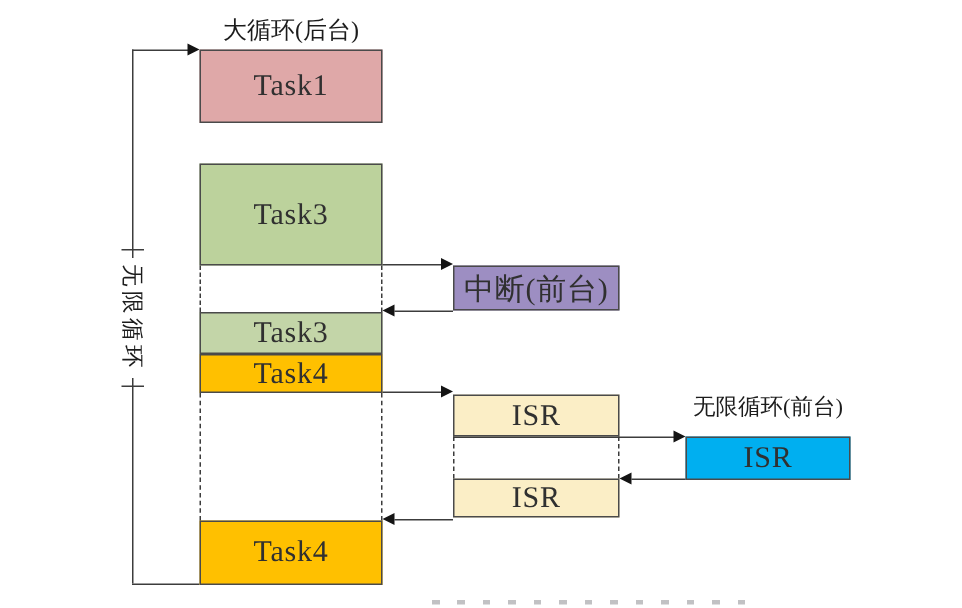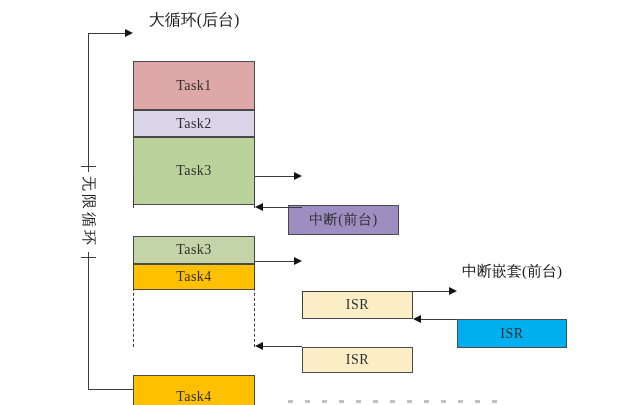--- a/index.html
+++ b/index.html
@@ -9,23 +9,22 @@
     background:#ffffff;
     font-family:Liberation Serif, serif;
     color:#303030;
     overflow:hidden;
   }
   .box{
     position:absolute;
     box-sizing:border-box;
     border:1px solid #4a4a4a;
     display:flex;align-items:center;justify-content:center;
-    font-size:14px;
+    font-size:20px;
     letter-spacing:0.5px;
-    margin-top:28px;
   }
   .box .box-label{white-space:nowrap;}
   .hline{position:absolute;height:0;border-top:1px solid #3c3c3c;}
   .vline{position:absolute;width:0;border-left:1px solid #3c3c3c;}
   .vdash{position:absolute;width:0;border-left:1px dashed #3c3c3c;}
   .tick{position:absolute;height:0;border-top:1px solid #3c3c3c;width:15px;}
   .ah-right{position:absolute;width:0;height:0;
     border-top:4px solid transparent;border-bottom:4px solid transparent;
     border-left:8px solid #141414;}
   .ah-left{position:absolute;width:0;height:0;
@@ -51,50 +50,47 @@
     background:repeating-linear-gradient(90deg,#8f8f93 0 5px,transparent 5px 17px);
     opacity:0.55;
   }
 </style>
 </head>
 <body>
 
 <div id="figure">
 
   <div class="diagram-title">大循环(后台)</div>
-  <div class="nested-title">中断嵌套(前台)</div>
+  <div class="nested-title">无限循环(前台)</div>
 
   <div class="vline" style="left:88px;top:33px;height:356px;"></div>
   <div class="hline" style="left:88px;top:33px;width:38px;"></div>
   <div class="ah-right" style="left:125px;top:29px;"></div>
   <div class="hline" style="left:88px;top:389px;width:45px;"></div>
   <div class="tick" style="left:81px;top:166px;"></div>
   <div class="tick" style="left:81px;top:257px;"></div>
   <div class="loop-label">无限循环</div>
 
   <div class="box" style="left: 133px; top: 33px; width: 122px; height: 49px; background: rgb(223, 168, 168);">
     <span class="box-label">Task1</span>
-  </div>
-  <div class="box" style="left: 133px; top: 82px; width: 122px; height: 27px; background: rgb(218, 213, 233);">
-    <span class="box-label">Task2</span>
   </div>
   <div class="box" style="left: 133px; top: 109px; width: 122px; height: 68px; background: rgb(188, 210, 156);">
     <span class="box-label">Task3</span>
   </div>
   <div class="box" style="left: 133px; top: 208px; width: 122px; height: 28px; background: rgb(195, 213, 168);">
     <span class="box-label">Task3</span>
   </div>
   <div class="box" style="left: 133px; top: 236px; width: 122px; height: 26px; background: rgb(255, 192, 0);">
     <span class="box-label">Task4</span>
   </div>
   <div class="box" style="left: 133px; top: 347px; width: 122px; height: 43px; background: rgb(255, 192, 0);">
     <span class="box-label">Task4</span>
   </div>
 
-  <div class="box" style="left: 288px; top: 177px; width: 111px; height: 30px; background: rgb(157, 142, 194);">
+  <div class="box" style="left: 302px; top: 177px; width: 111px; height: 30px; background: rgb(157, 142, 194);">
     <span class="box-label">中断(前台)</span>
   </div>
   <div class="box" style="left: 302px; top: 263px; width: 111px; height: 28px; background: rgb(251, 238, 198);">
     <span class="box-label">ISR</span>
   </div>
   <div class="box" style="left: 302px; top: 319px; width: 111px; height: 26px; background: rgb(251, 238, 198);">
     <span class="box-label">ISR</span>
   </div>
   <div class="box" style="left: 457px; top: 291px; width: 110px; height: 29px; background: rgb(0, 175, 240);">
     <span class="box-label">ISR</span>

